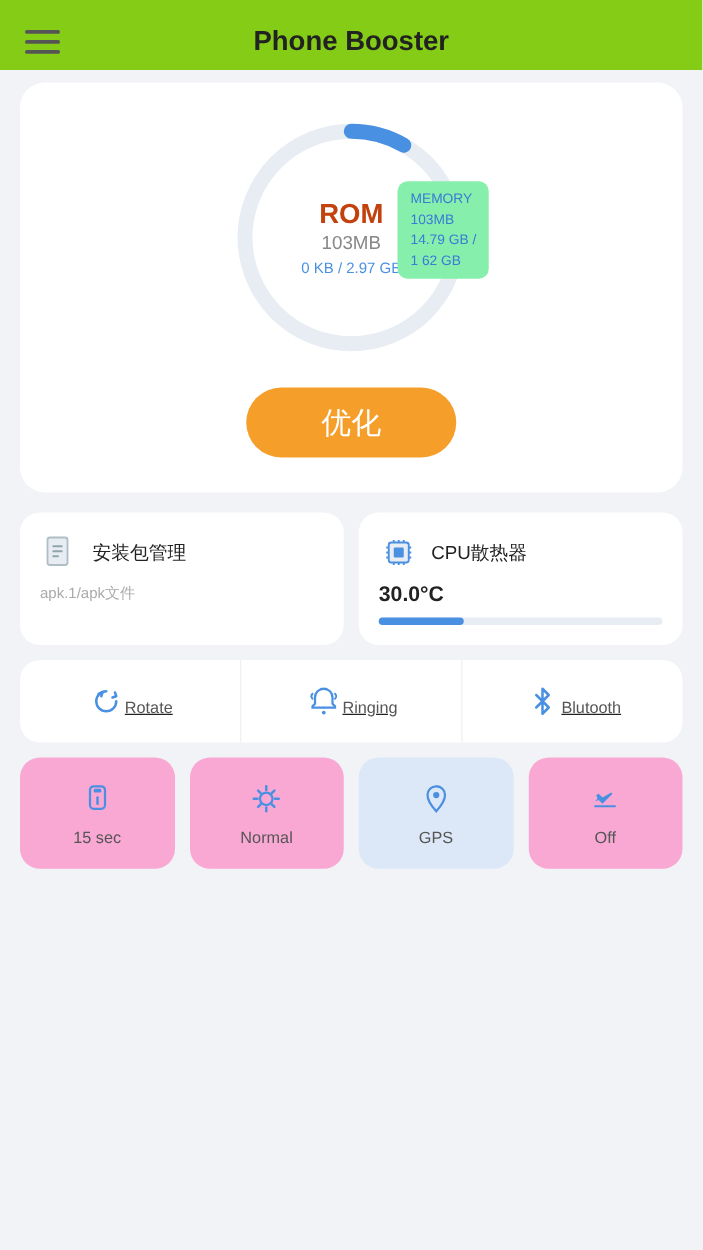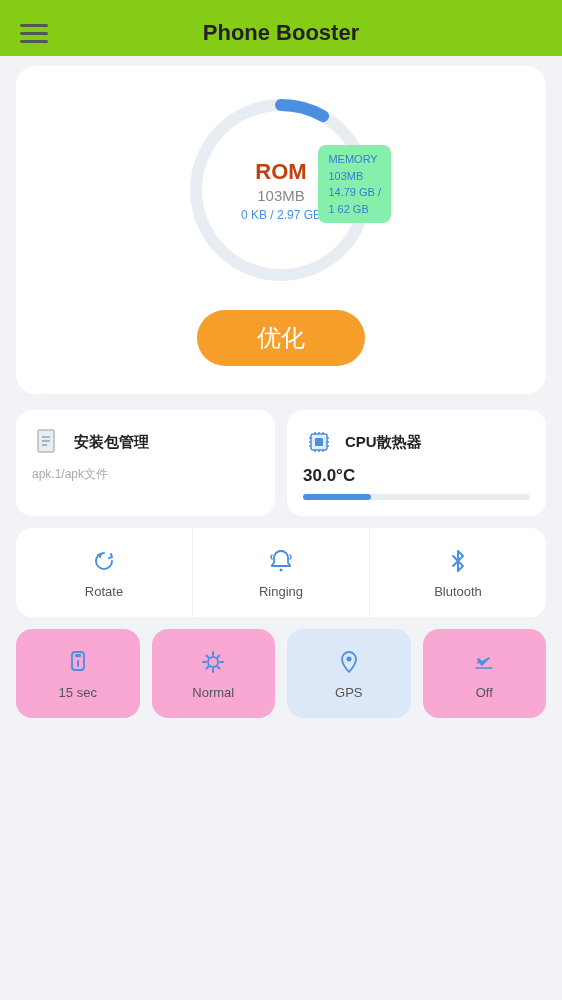--- a/index.html
+++ b/index.html
@@ -132,21 +132,21 @@
     }
     .card-icon {
       width: 32px;
       height: 32px;
       display: flex;
       align-items: center;
       justify-content: center;
     }
     .card-title {
       font-size: 15px;
-      font-weight: 700;
+      font-weight: 400;
       color: #222;
     }
     .card-value {
       font-size: 17px;
       font-weight: 600;
       color: #222;
       margin-bottom: 8px;
     }
     .progress-bar-bg {
       background: #e8edf3;
@@ -171,26 +171,26 @@
       gap: 0;
       margin: 0 16px 0;
       background: #fff;
       border-radius: 16px;
       overflow: hidden;
       margin-bottom: 12px;
     }
     .quick-item {
       flex: 1;
       display: flex;
-      flex-direction: column;
       align-items: center;
       justify-content: center;
       padding: 18px 10px;
       cursor: pointer;
       border-right: 1px solid #f0f0f0;
+      text-decoration: underline;
     }
     .quick-item:last-child {
       border-right: none;
     }
     .quick-item-label {
       font-size: 13px;
       color: #555;
       margin-top: 8px;
     }
     .quick-icon {

